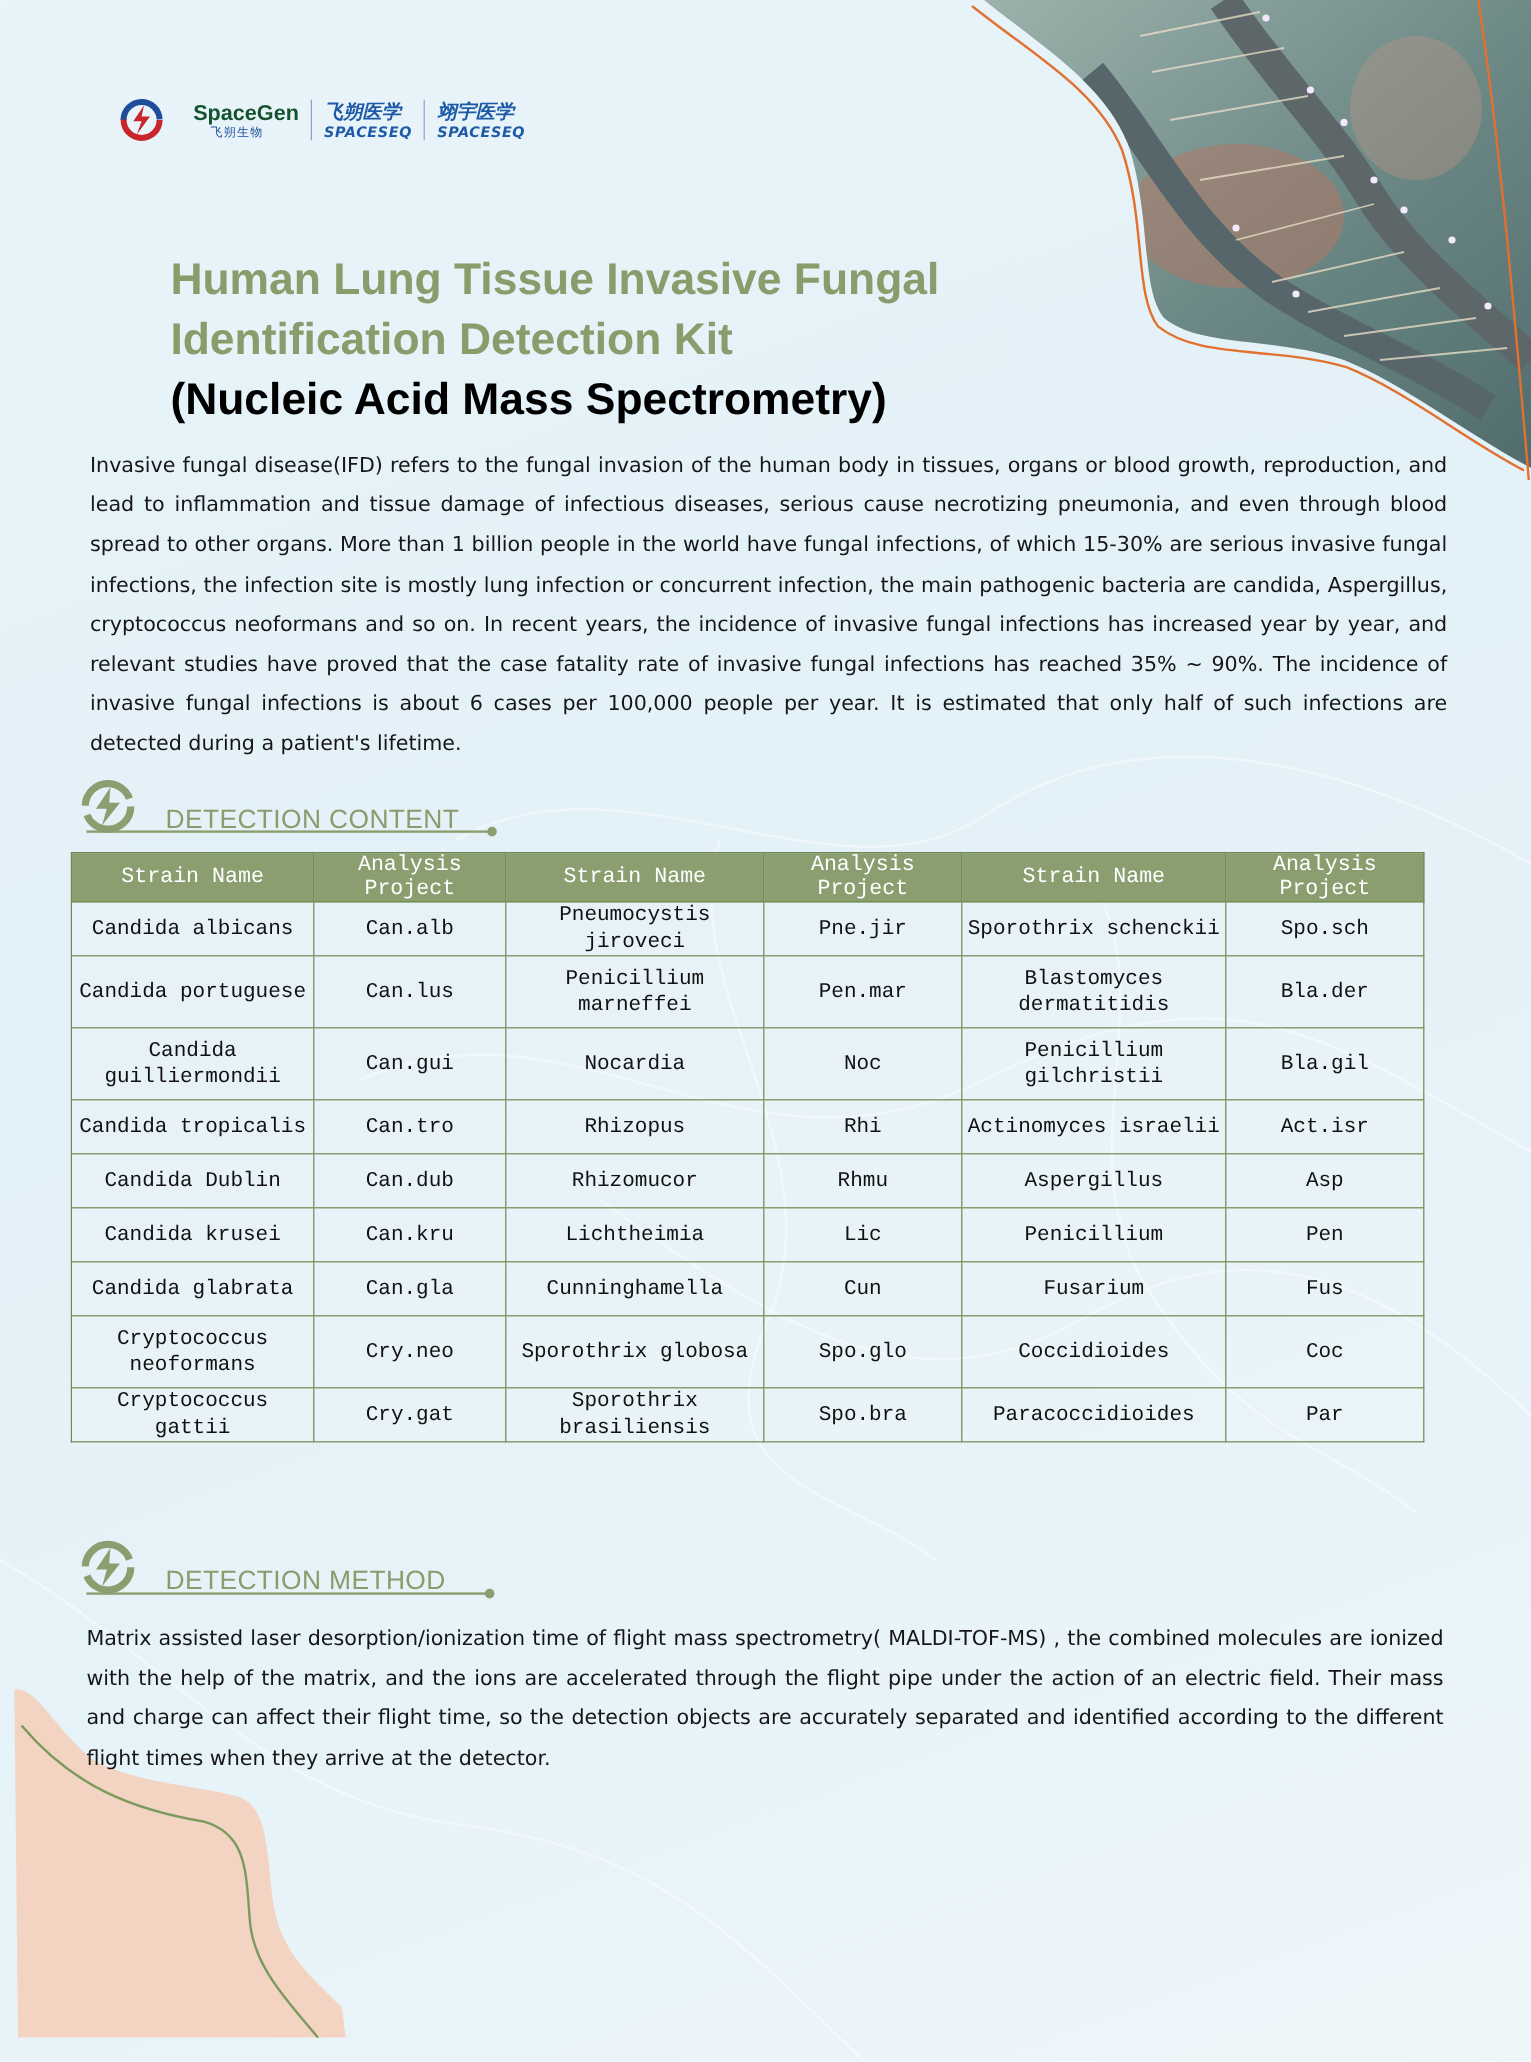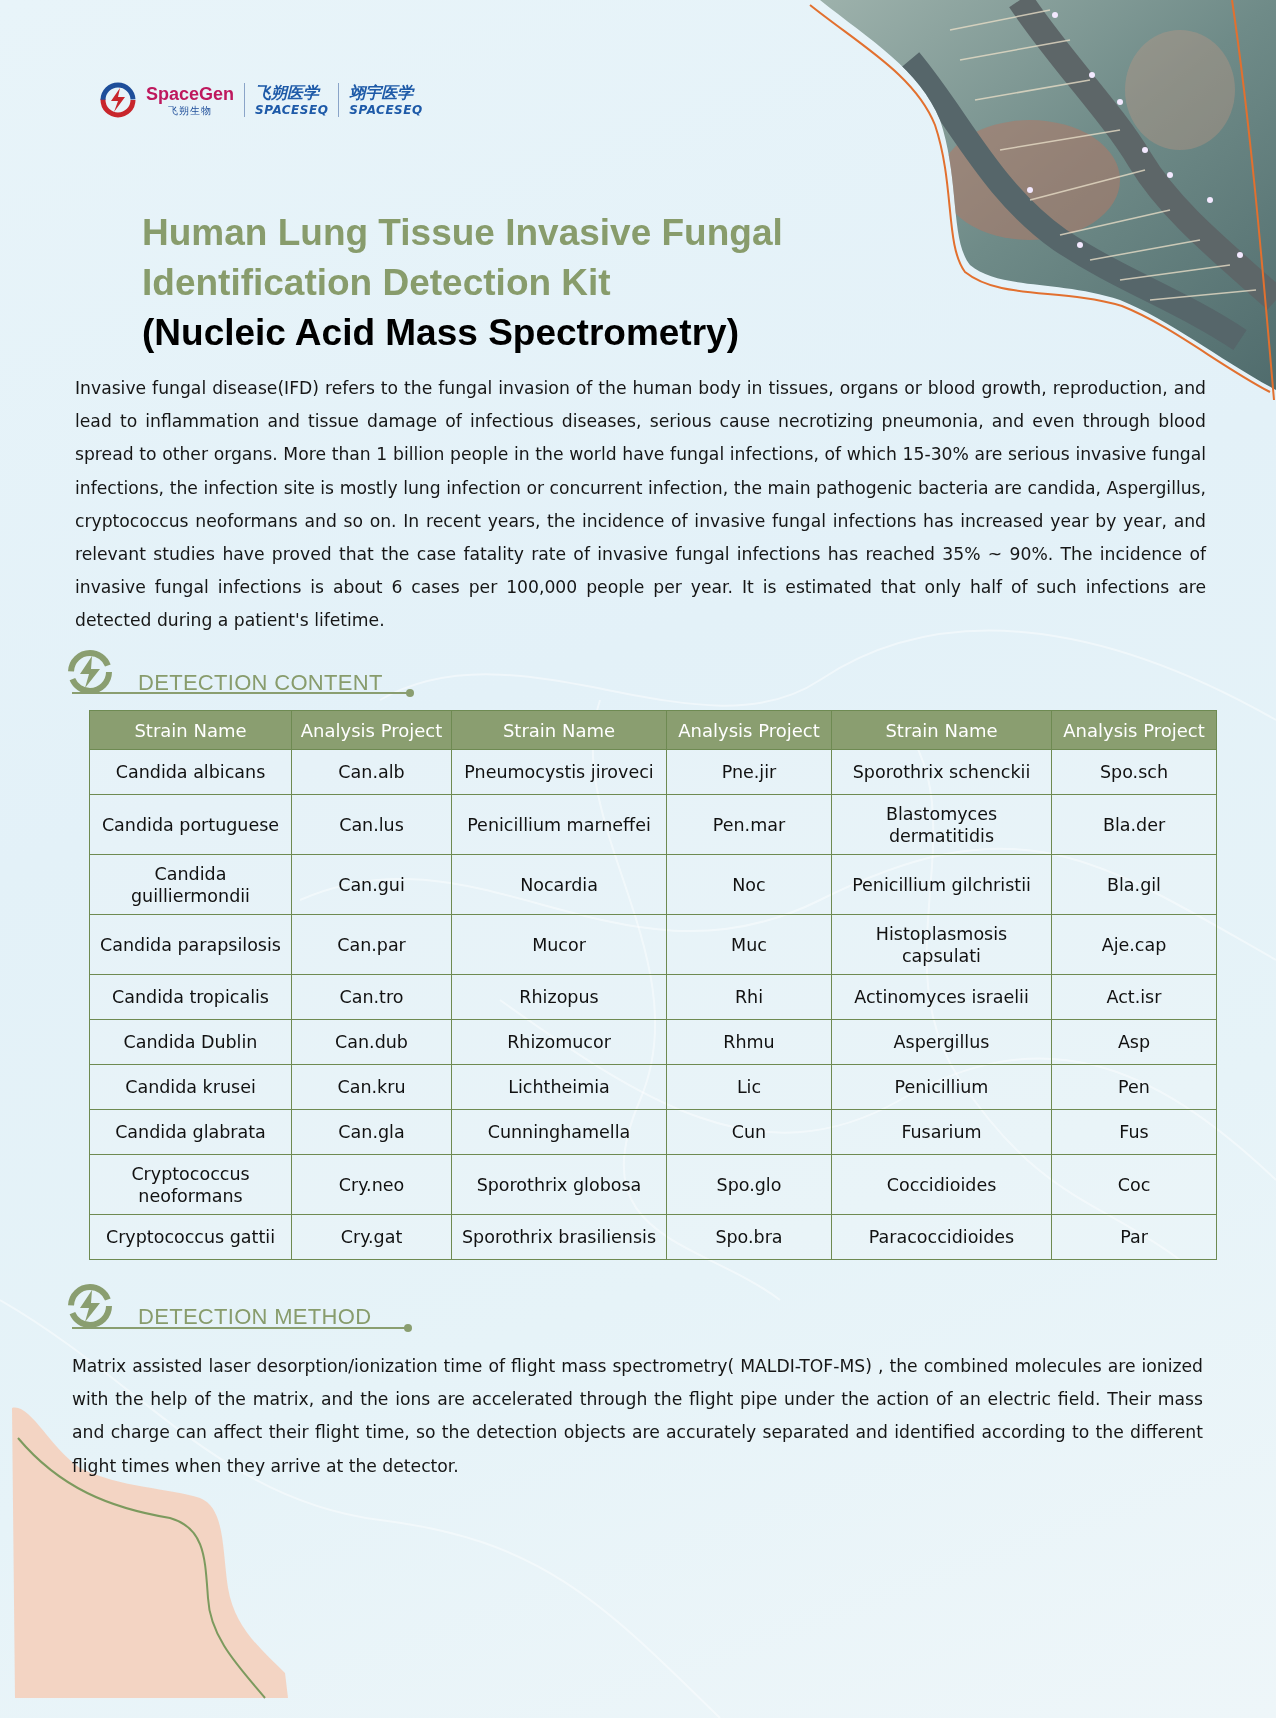--- a/index.html
+++ b/index.html
@@ -13,40 +13,40 @@
     position: absolute; inset: 0; pointer-events: none;
   }
   
   .dna-panel { position: absolute; right: 0; top: 0; width: 476px; height: 400px; }
   
   .peach { position: absolute; left: 0; bottom: 0; width: 320px; height: 330px; }
 
   .logo-bar { position: absolute; left: 100px; top: 80px; height: 40px; display: flex; align-items: center; gap: 10px; }
   .logo-mark { width: 36px; height: 36px; }
   .logo-spacegen { display: flex; flex-direction: column; line-height: 1; }
-  .logo-spacegen .name { color: #be185d; font-weight: bold; font-size: 18px; font-family: "Liberation Sans", sans-serif; }
+  .logo-spacegen .name { color: #14532d; font-weight: bold; font-size: 18px; font-family: "Liberation Sans", sans-serif; margin-left: 15px; }
   .logo-spacegen .sub { color: #1e4e9a; font-size: 10px; margin-top: 3px; text-align: center; letter-spacing: 1px; }
   .logo-sep { width: 1px; height: 34px; background: #8aa4c8; }
   .logo-seq { display: flex; flex-direction: column; line-height: 1; color: #1e5aa8; }
   .logo-seq .cn { font-size: 16px; font-weight: bold; font-style: italic; }
   .logo-seq .en { font-size: 12px; font-weight: bold; font-style: italic; margin-top: 3px; letter-spacing: 0.5px; }
 
   .title { position: absolute; left: 130px; top: 196px; font-family: "Liberation Sans", sans-serif; font-weight: bold; font-size: 37px; line-height: 50px; }
   .title .t1, .title .t2 { color: #889c6c; display: block; }
   .title .t3 { color: #000000; display: block; }
 
   .intro { position: absolute; left: 75px; top: 372px; width: 1131px; font-size: 17.2px; line-height: 33.2px; text-align: justify; color: #161616; }
 
   .section-head { position: absolute; left: 66px; display: flex; align-items: flex-end; }
   .section-head .ic { width: 48px; height: 48px; }
   .section-head .label { font-family: "Liberation Sans", sans-serif; font-size: 22px; color: #889c6c; margin-left: 24px; letter-spacing: 0.3px; }
   .section-line { position: absolute; height: 2px; background: #8a9e70; }
   .section-dot { position: absolute; width: 8px; height: 8px; border-radius: 50%; background: #8a9e70; }
 
-  table.det { position: absolute; left: 89px; top: 710px; width: 1127px; border-collapse: collapse; table-layout: fixed; font-size: 17.5px; }
+  table.det { position: absolute; left: 59px; top: 710px; width: 1127px; border-collapse: collapse; table-layout: fixed; font-size: 17.5px; font-family: Liberation Mono, monospace; }
   table.det th { background: #8a9e70; color: #fff; font-weight: normal; height: 38px; border: 1px solid #6e8a52; font-size: 18px; padding: 0; }
   table.det td { border: 1px solid #6e8a52; text-align: center; padding: 0 4px; line-height: 22px; color: #111; background: rgba(255,255,255,0.12); }
   table.det tr.h1 td { height: 44px; }
   table.det tr.h2 td { height: 59px; }
 
   .method { position: absolute; left: 72px; top: 1350px; width: 1131px; font-size: 17.2px; line-height: 33.2px; text-align: justify; color: #161616; }
 </style>
 </head>
 <body>
 
@@ -187,28 +187,20 @@
         <td>Bla.der</td>
       </tr>
       <tr class="h2">
         <td>Candida guilliermondii</td>
         <td>Can.gui</td>
         <td>Nocardia</td>
         <td>Noc</td>
         <td>Penicillium gilchristii</td>
         <td>Bla.gil</td>
       </tr>
-      <tr class="h2">
-        <td>Candida parapsilosis</td>
-        <td>Can.par</td>
-        <td>Mucor</td>
-        <td>Muc</td>
-        <td>Histoplasmosis capsulati</td>
-        <td>Aje.cap</td>
-      </tr>
       <tr class="h1">
         <td>Candida tropicalis</td>
         <td>Can.tro</td>
         <td>Rhizopus</td>
         <td>Rhi</td>
         <td>Actinomyces israelii</td>
         <td>Act.isr</td>
       </tr>
       <tr class="h1">
         <td>Candida Dublin</td>

